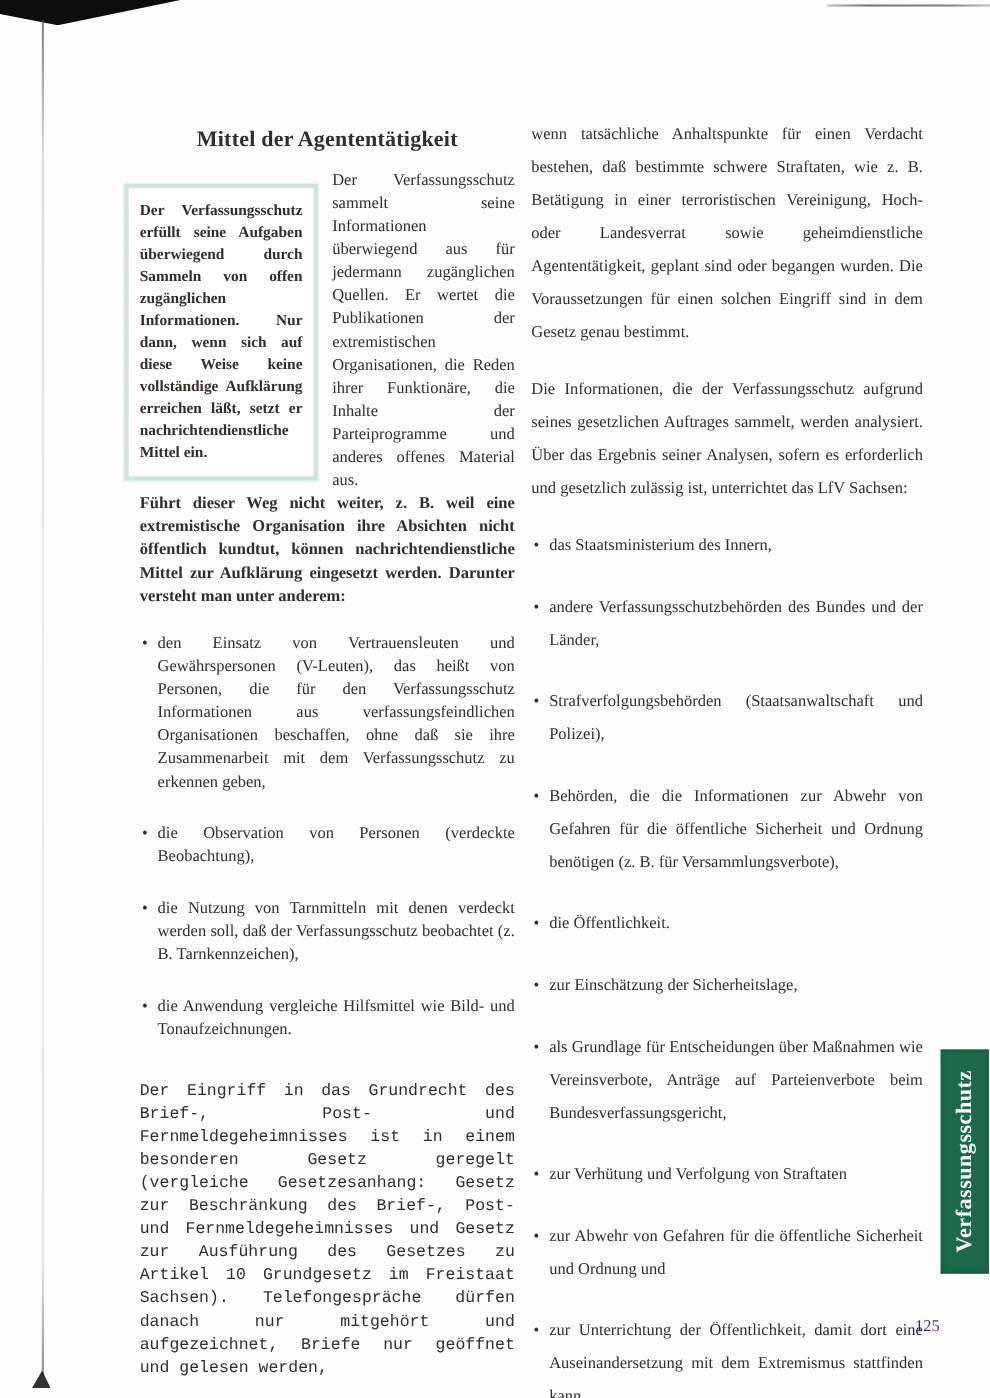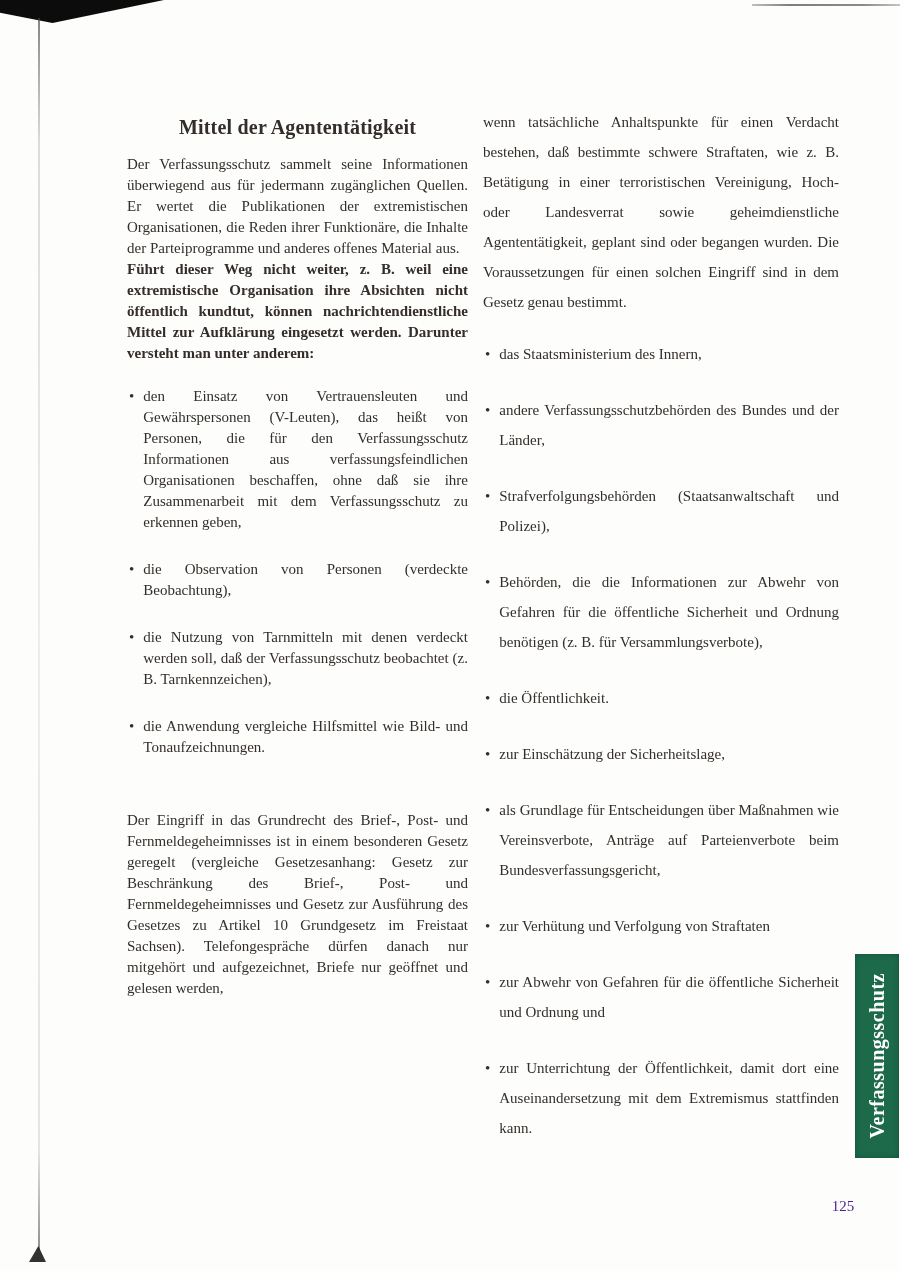--- a/index.html
+++ b/index.html
@@ -58,21 +58,21 @@
     font-size:14px;line-height:20px;
     text-align:justify;
     background:#fefefe;
   }
   .para{margin:0 0 0 0;}
   .para + .para{margin-top:0;}
   .gap-m{margin-bottom:22px;font-weight:bold;}
   .bullet{display:flex;gap:9px;margin:0 0 26px 2px;}
   .bullet .dot{flex:0 0 auto;line-height:inherit;}
   .bullet .txt{text-align:justify;flex:1 1 auto;}
-  .law-para{margin-top:52px;}
+  .law-para{margin-top:34px;font-family:Liberation Mono, monospace;}
 
   
   .right-col{
     position:absolute;left:483px;top:107px;width:356px;
     font-size:15px;line-height:30px;text-align:justify;
   }
   .right-col .para{margin-bottom:22px;}
 
   
   .side-tab{
@@ -102,20 +102,21 @@
 <div id="page">
 
   <div class="corner-tri"></div>
   <div class="left-line"></div>
   <div class="bottom-wedge"></div>
   <div class="top-right-line"></div>
 
   <div class="title">Mittel der Agententätigkeit</div>
 
   <div class="left-col">
+    <div class="info-box">Der Verfassungsschutz erfüllt seine Aufgaben überwiegend durch Sammeln von offen zugänglichen Informationen. Nur dann, wenn sich auf diese Weise keine vollständige Aufklärung erreichen läßt, setzt er nachrichtendienstliche Mittel ein.</div>
     <p class="para">Der Verfassungsschutz sammelt seine Informationen überwiegend aus für jedermann zugänglichen Quellen. Er wertet die Publikationen der extremistischen Organisationen, die Reden ihrer Funktionäre, die Inhalte der Parteiprogramme und anderes offenes Material aus.</p>
     <p class="para gap-m">Führt dieser Weg nicht weiter, z. B. weil eine extremistische Organisation ihre Absichten nicht öffentlich kundtut, können nachrichtendienstliche Mittel zur Aufklärung eingesetzt werden. Darunter versteht man unter anderem:</p>
 
     <div class="bullet">
       <span class="dot">•</span>
       <span class="txt">den Einsatz von Vertrauensleuten und Gewährspersonen (V-Leuten), das heißt von Personen, die für den Verfassungsschutz Informationen aus verfassungsfeindlichen Organisationen beschaffen, ohne daß sie ihre Zusammenarbeit mit dem Verfassungsschutz zu erkennen geben,</span>
     </div>
     <div class="bullet">
       <span class="dot">•</span>
       <span class="txt">die Observation von Personen (verdeckte Beobachtung),</span>
@@ -127,20 +128,21 @@
     <div class="bullet">
       <span class="dot">•</span>
       <span class="txt">die Anwendung vergleiche Hilfsmittel wie Bild- und Tonaufzeichnungen.</span>
     </div>
 
     <p class="para law-para">Der Eingriff in das Grundrecht des Brief-, Post- und Fernmeldegeheimnisses ist in einem besonderen Gesetz geregelt (vergleiche Gesetzesanhang: Gesetz zur Beschränkung des Brief-, Post- und Fernmeldegeheimnisses und Gesetz zur Ausführung des Gesetzes zu Artikel 10 Grundgesetz im Freistaat Sachsen). Telefongespräche dürfen danach nur mitgehört und aufgezeichnet, Briefe nur geöffnet und gelesen werden,</p>
   </div>
 
   <div class="right-col">
     <p class="para">wenn tatsächliche Anhaltspunkte für einen Verdacht bestehen, daß bestimmte schwere Straftaten, wie z. B. Betätigung in einer terroristischen Vereinigung, Hoch- oder Landesverrat sowie geheimdienstliche Agententätigkeit, geplant sind oder begangen wurden. Die Voraussetzungen für einen solchen Eingriff sind in dem Gesetz genau bestimmt.</p>
+    <p class="para">Die Informationen, die der Verfassungsschutz aufgrund seines gesetzlichen Auftrages sammelt, werden analysiert. Über das Ergebnis seiner Analysen, sofern es erforderlich und gesetzlich zulässig ist, unterrichtet das LfV Sachsen:</p>
 
     <div class="bullet">
       <span class="dot">•</span>
       <span class="txt">das Staatsministerium des Innern,</span>
     </div>
     <div class="bullet">
       <span class="dot">•</span>
       <span class="txt">andere Verfassungsschutzbehörden des Bundes und der Länder,</span>
     </div>
     <div class="bullet">

